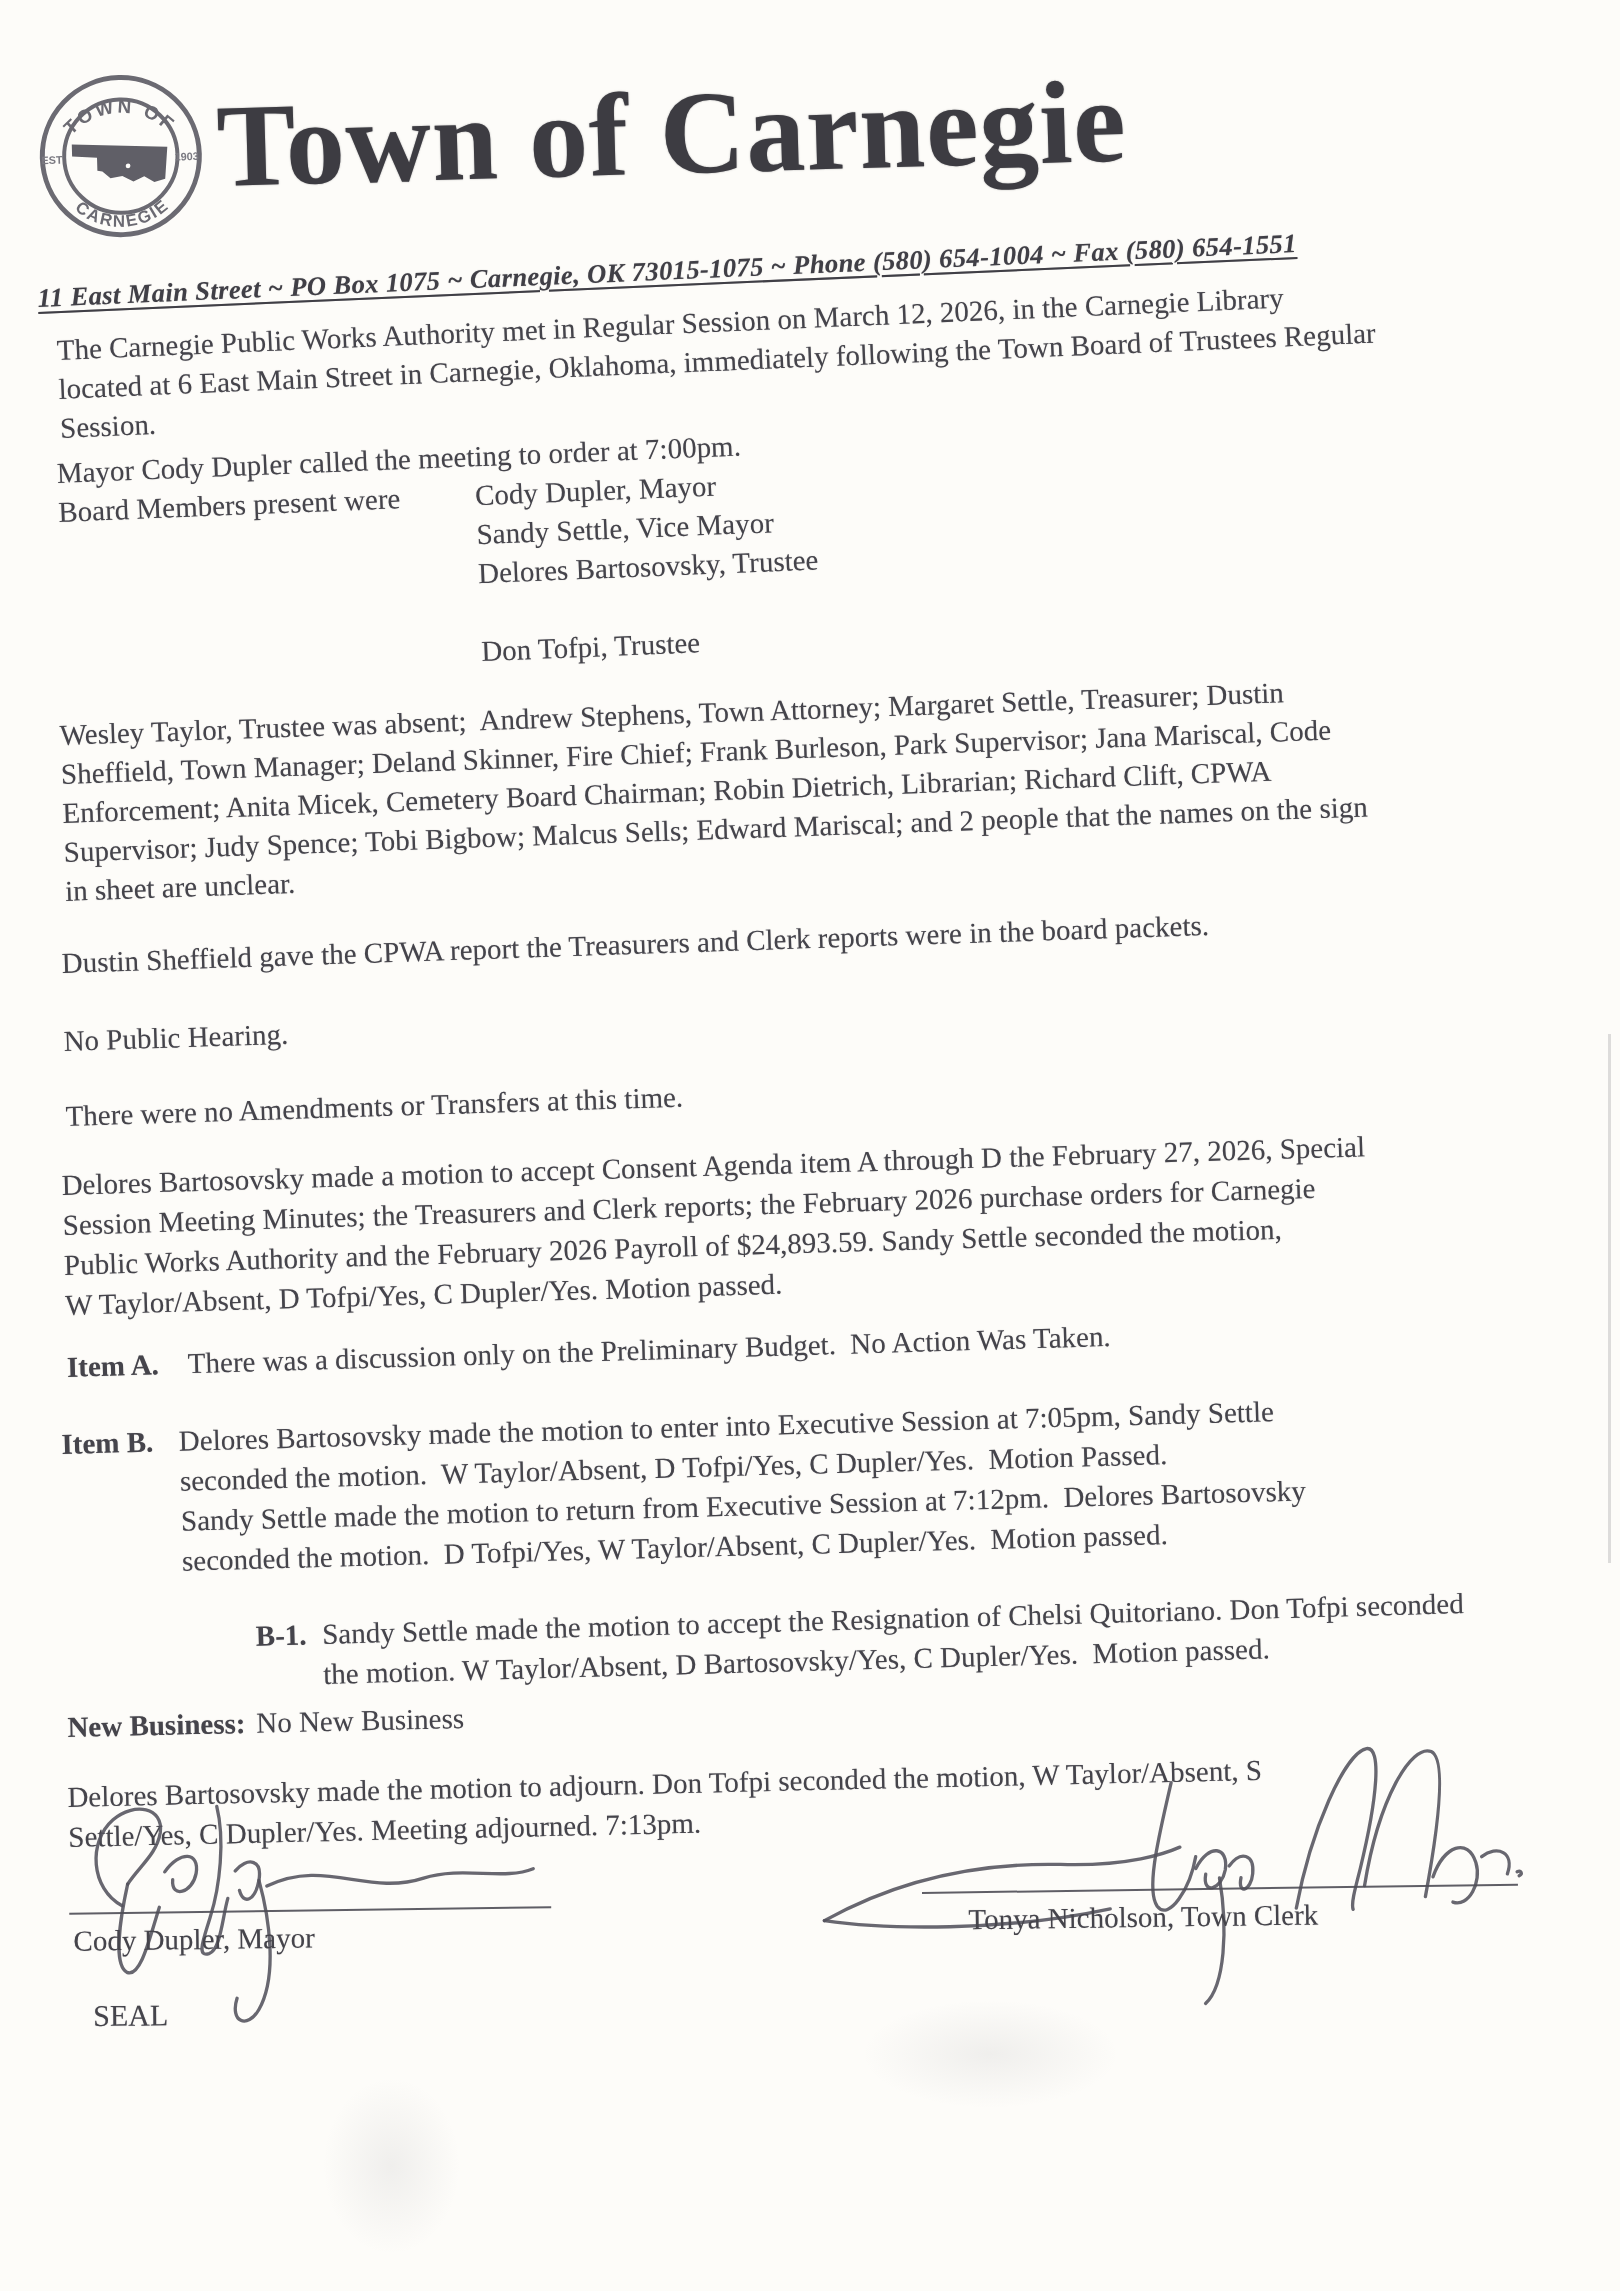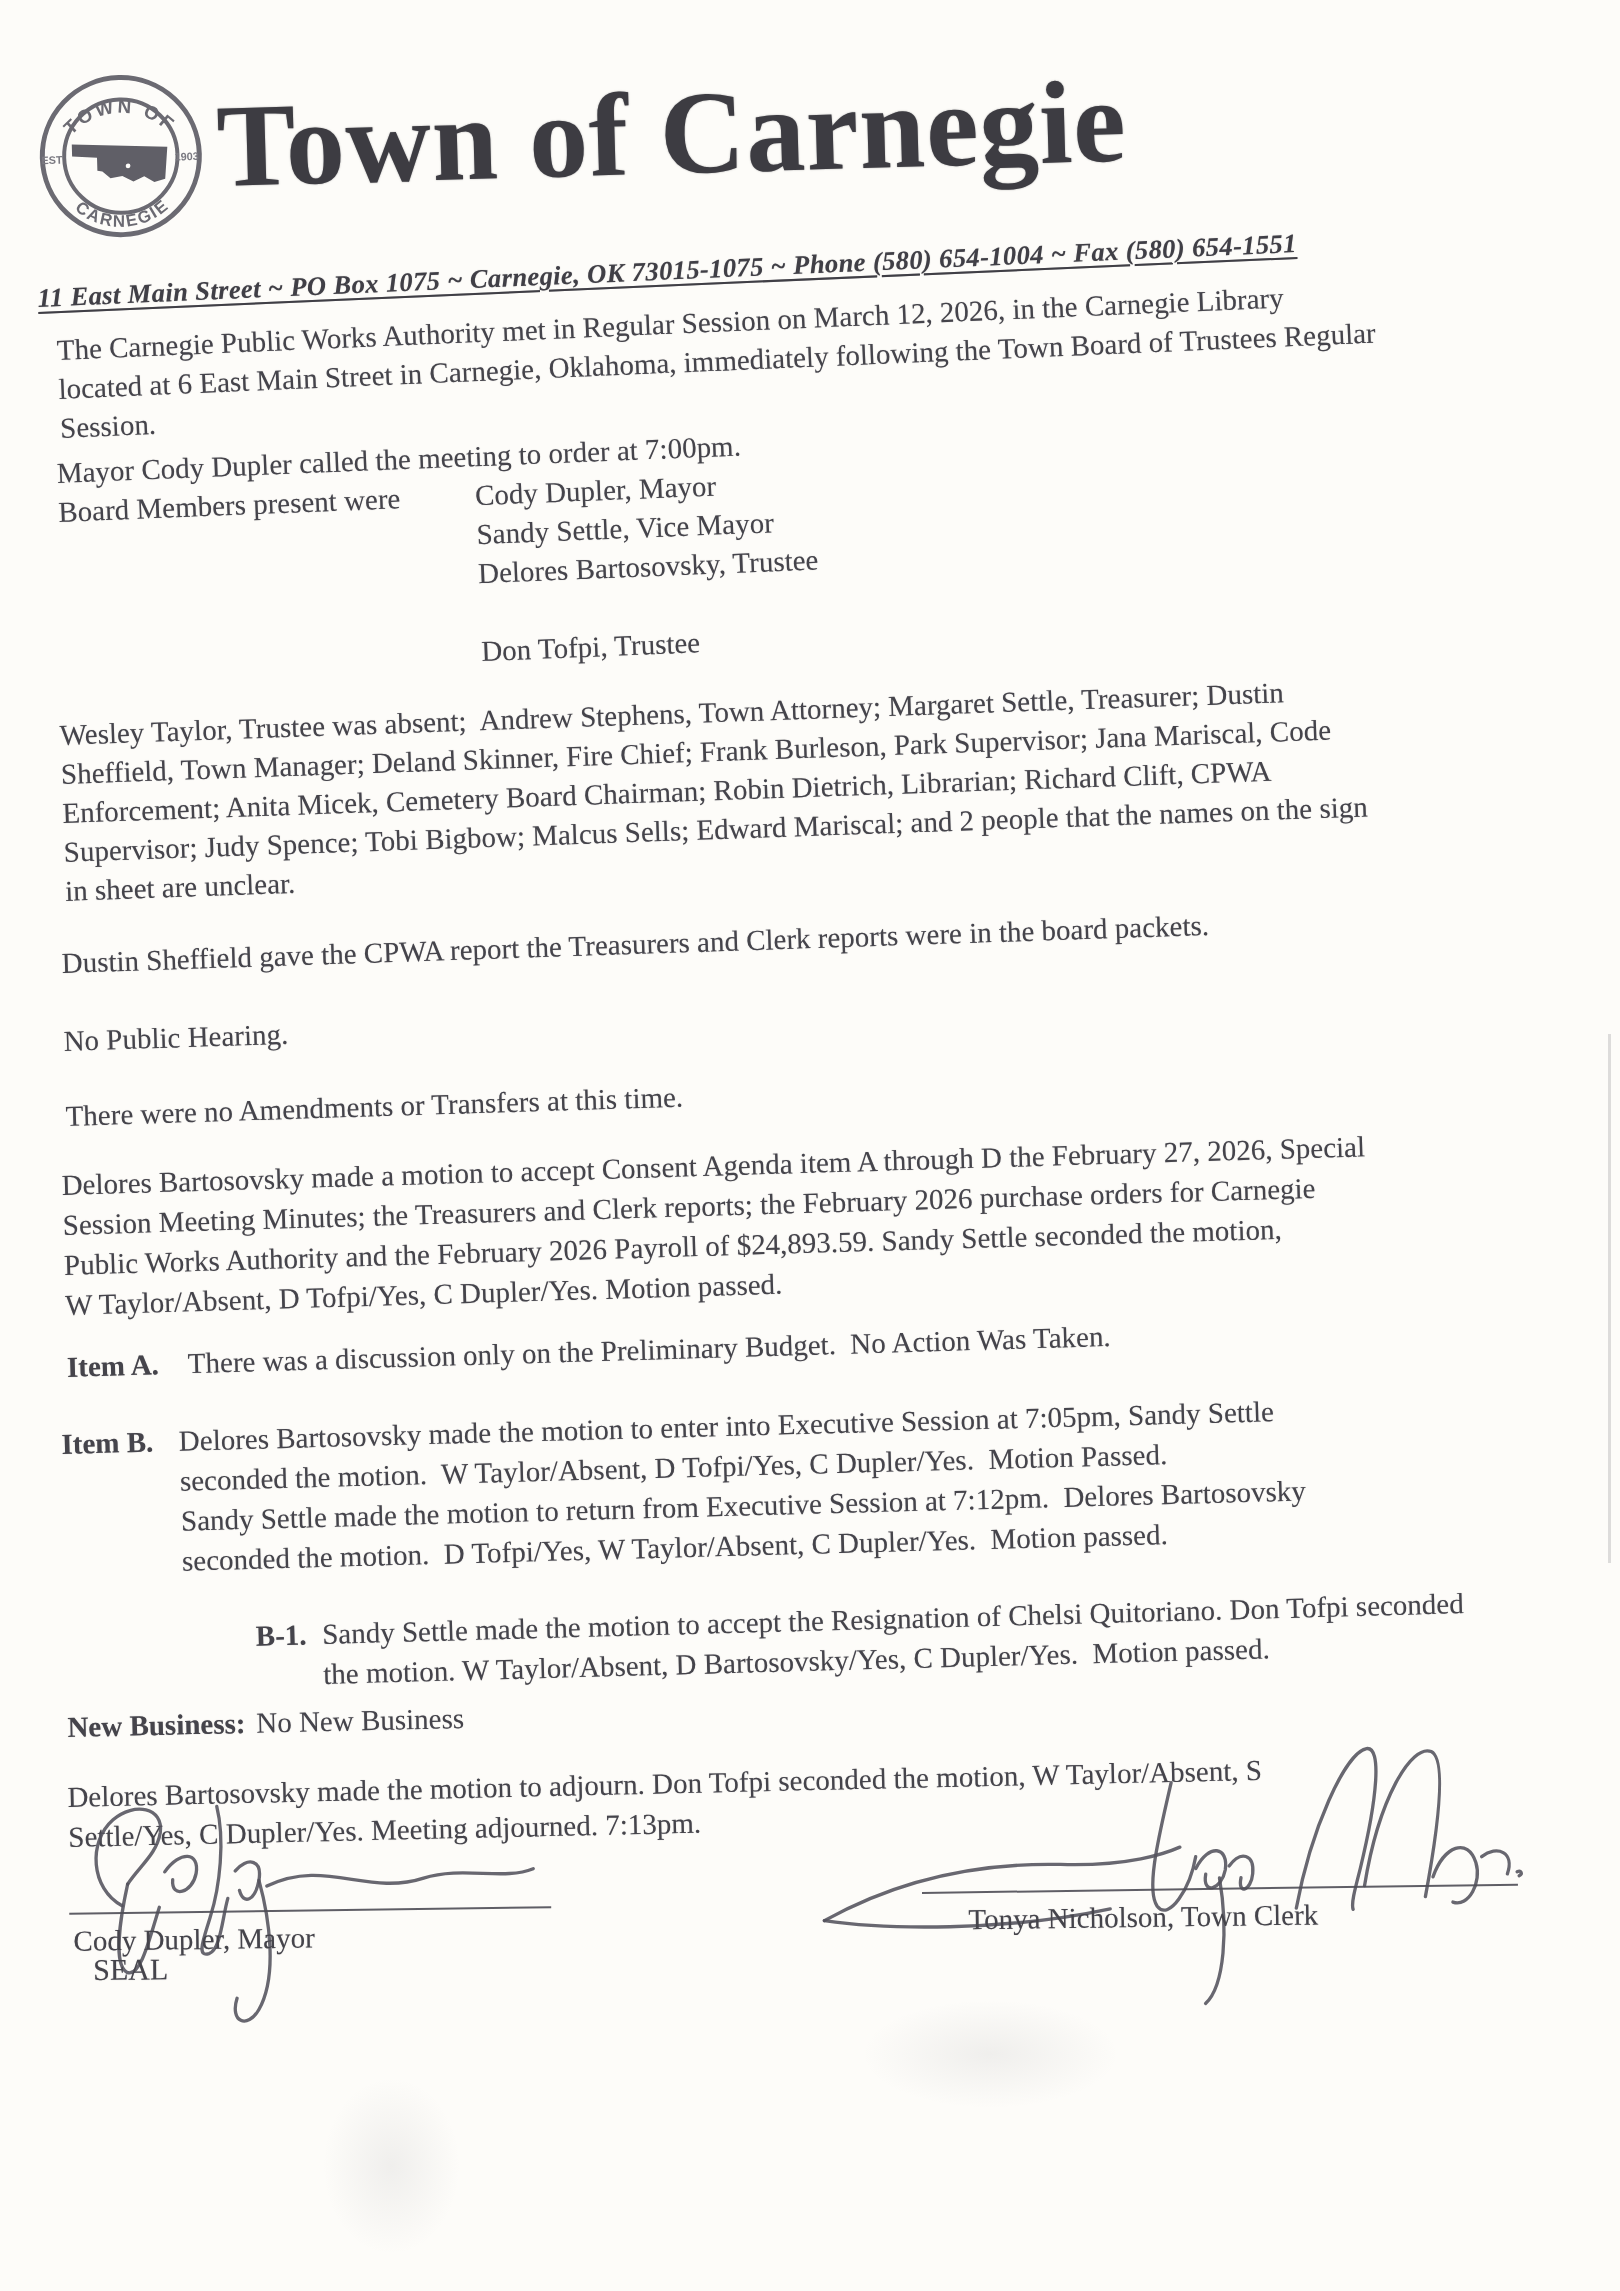--- a/index.html
+++ b/index.html
@@ -199,21 +199,21 @@
       <path d="M500,172 C516,92 552,14 574,10 C590,8 584,62 566,132 C560,154 556,168 558,174"></path>
       <path d="M570,150 C586,60 620,6 640,14 C656,22 646,92 632,162"></path>
       <path d="M640,142 C652,110 676,102 684,128 C690,148 676,174 660,168"></path>
       <path d="M690,122 C706,110 724,118 716,140"></path>
       <path d="M726,138 C730,136 732,140 728,142"></path>
     </svg>
     <div class="sig-rule" style="left:861px;top:150px;width:596px;"></div>
     <div class="sig-label" style="left:907px;top:160px;">Tonya Nicholson, Town Clerk</div>
   </div>
 
-  <div class="sec" style="left:93px;top:1950px;transform:rotate(-0.5deg);">
+  <div class="sec" style="left:93px;top:1996px;transform:rotate(-0.5deg);">
     <div class="para" style="font-size:30px;">SEAL</div>
   </div>
 
   <div class="artifact-line" style="left:1608px;top:1034px;height:529px;"></div>
   <div class="smudge" style="left:863px;top:2000px;width:255px;height:108px;"></div>
   <div class="smudge" style="left:323px;top:2078px;width:137px;height:176px;"></div>
 
 </div>
 
 

